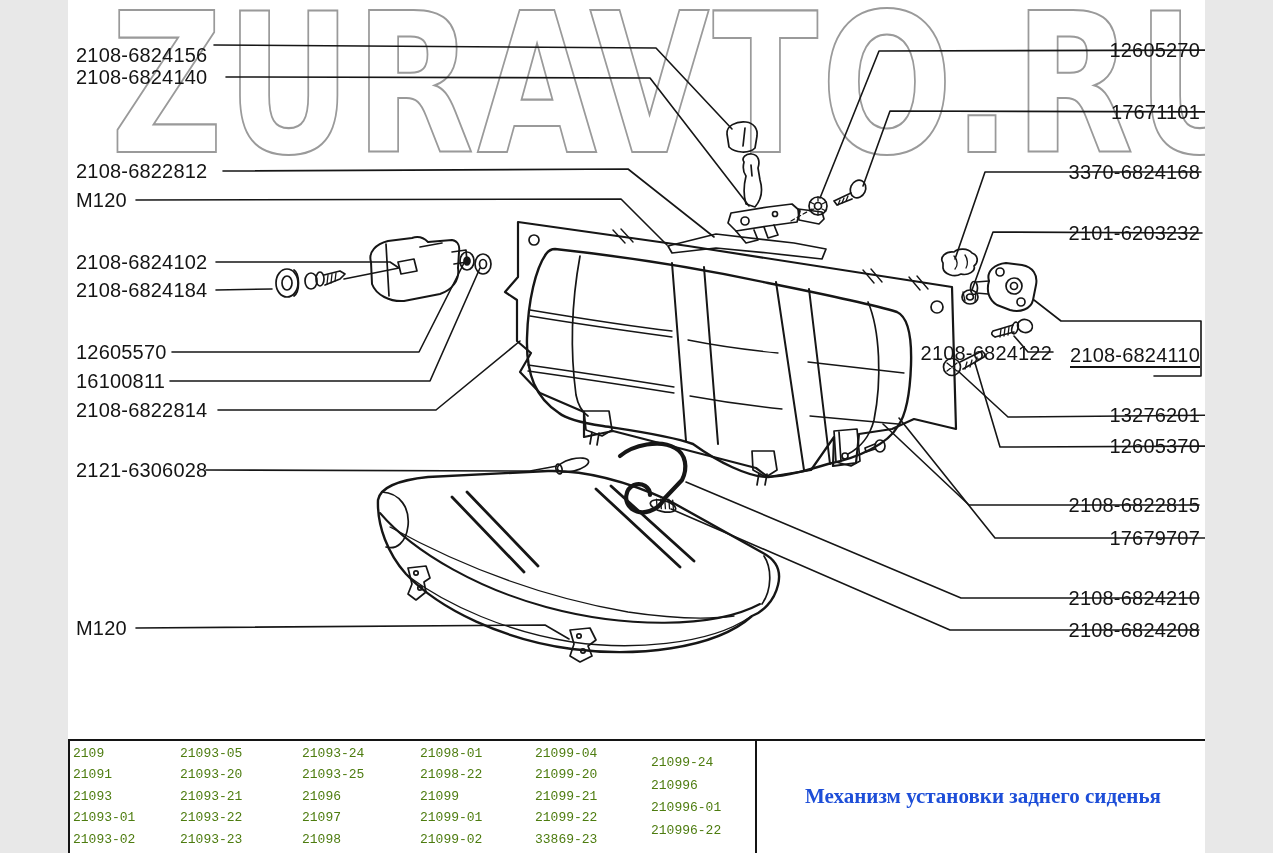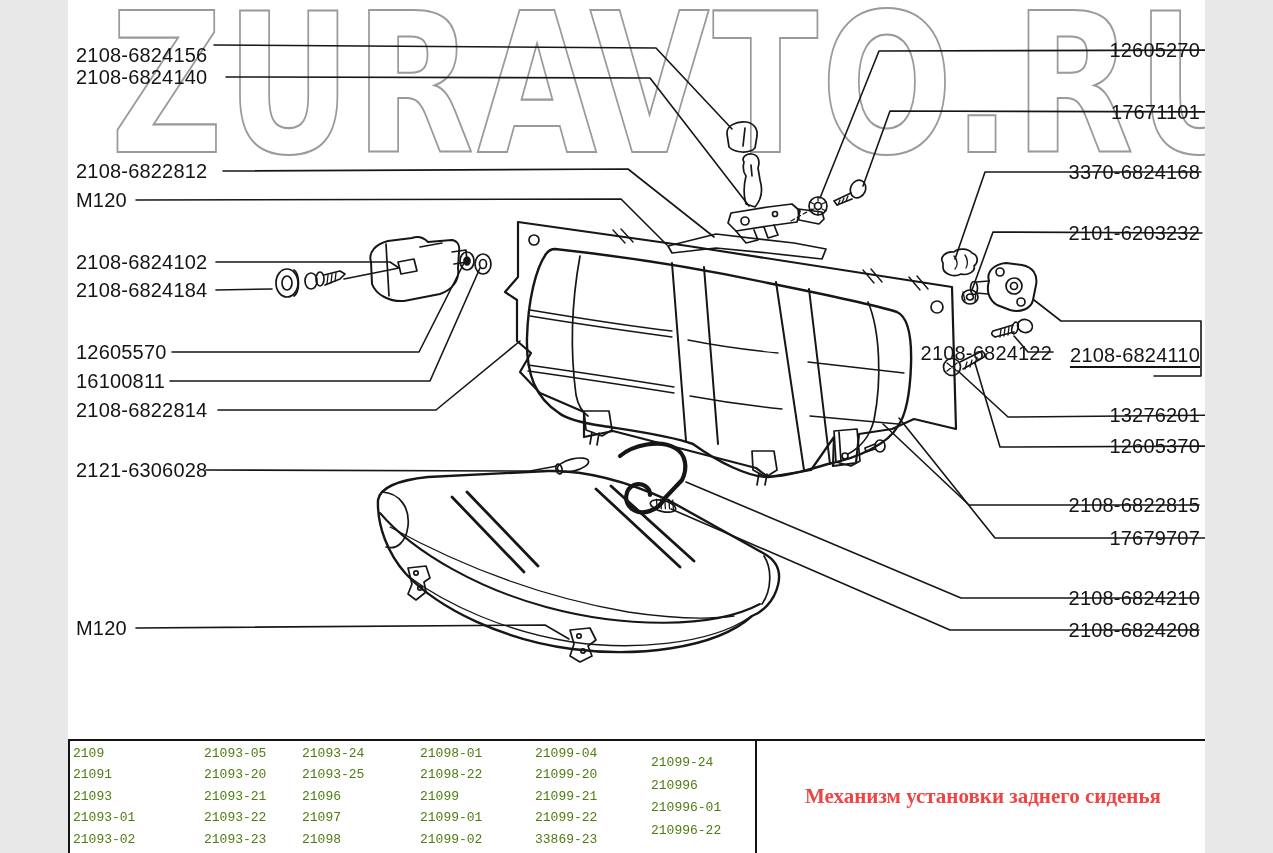--- a/index.html
+++ b/index.html
@@ -19,21 +19,21 @@
   .ft-topline{position:absolute;left:0;top:739px;width:1273px;height:2.4px;background:#141414;}
   .ft-v{position:absolute;top:740px;height:113px;width:1.6px;background:#141414;}
   .appl{
     position:absolute;font-family:Liberation Mono, monospace;
     font-size:13px;line-height:21.4px;white-space:nowrap;color:#4d7c0f;
   }
   .ft-title{
     position:absolute;left:687px;top:741px;width:456px;height:110px;
     display:flex;align-items:center;justify-content:center;
     font-family:"Liberation Serif","DejaVu Serif",serif;font-weight:bold;
-    font-size:21px;color:#ef4444;
+    font-size:21px;color:#1d4ed8;
   }
   .ft-code{
     position:absolute;left:1143px;top:741px;width:129px;height:110px;
     display:flex;align-items:center;justify-content:center;
     font-family:"Liberation Serif","DejaVu Serif",serif;font-weight:bold;
     font-size:22px;color:#101010;margin-left:29px;
   }
 </style>
 </head>
 <body>
@@ -245,21 +245,21 @@
   <div class="ft-v" style="left:1143px"></div>
   <div class="ft-v" style="left:1271px"></div>
 
   <div class="appl" style="left:5px;top:743px">
     <div>2109</div>
     <div>21091</div>
     <div>21093</div>
     <div>21093-01</div>
     <div>21093-02</div>
   </div>
-  <div class="appl" style="left:136px;top:743px">
+  <div class="appl" style="left:112px;top:743px">
     <div>21093-05</div>
     <div>21093-20</div>
     <div>21093-21</div>
     <div>21093-22</div>
     <div>21093-23</div>
   </div>
   <div class="appl" style="left:234px;top:743px">
     <div>21093-24</div>
     <div>21093-25</div>
     <div>21096</div>

